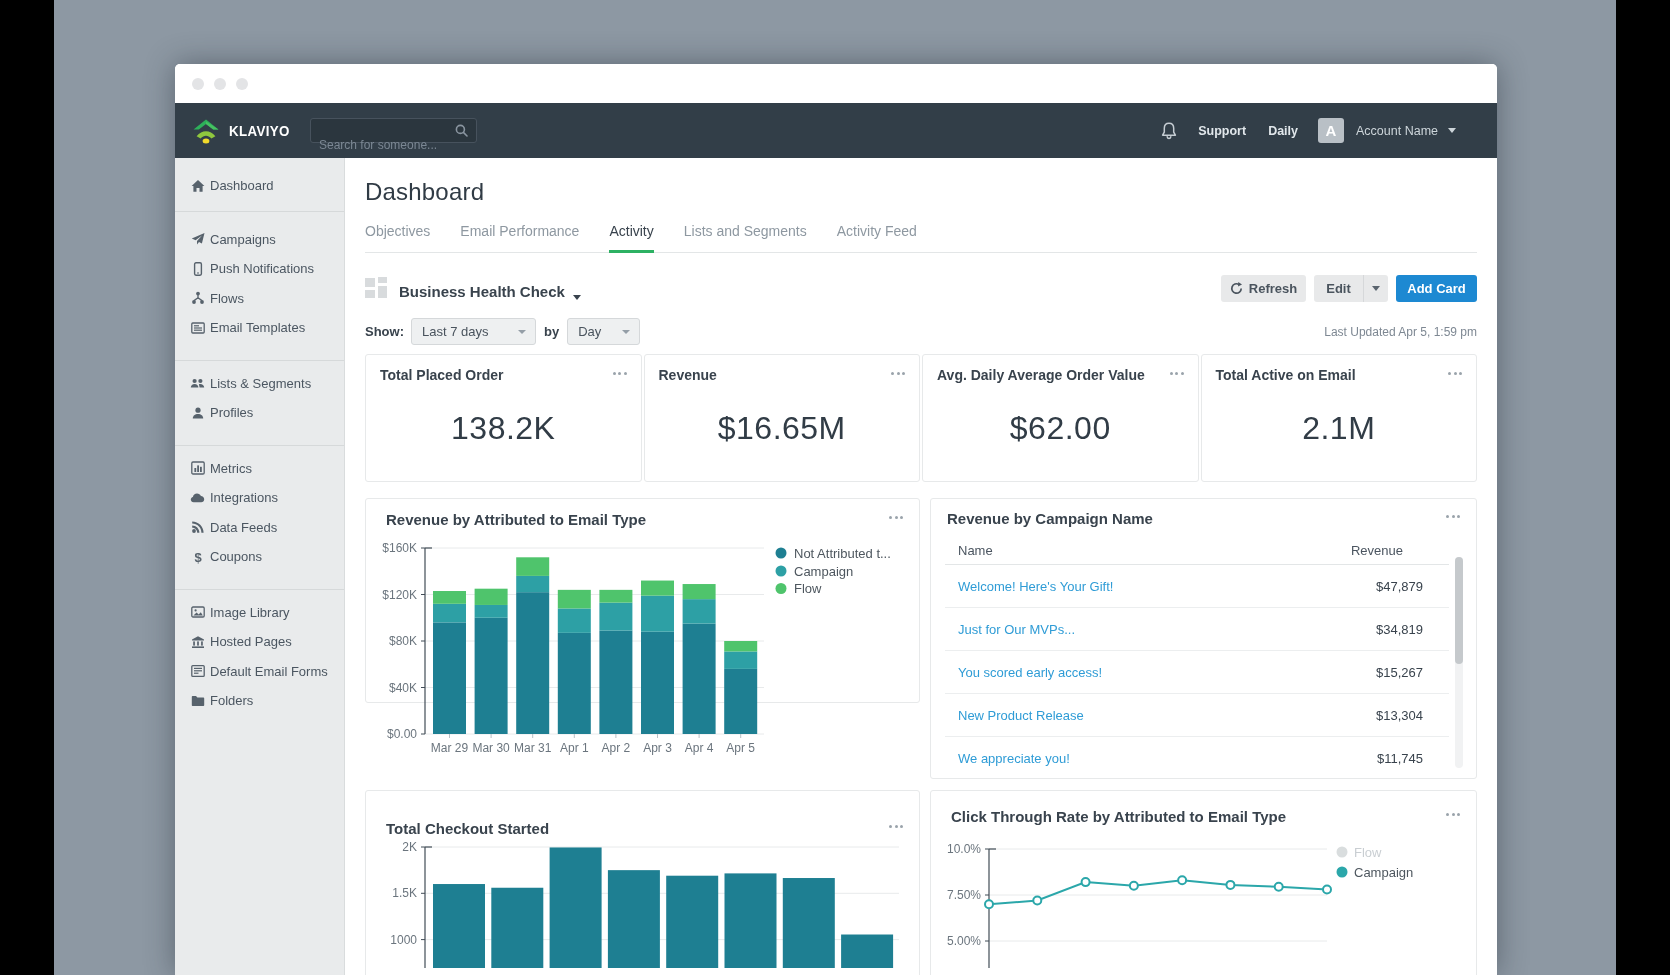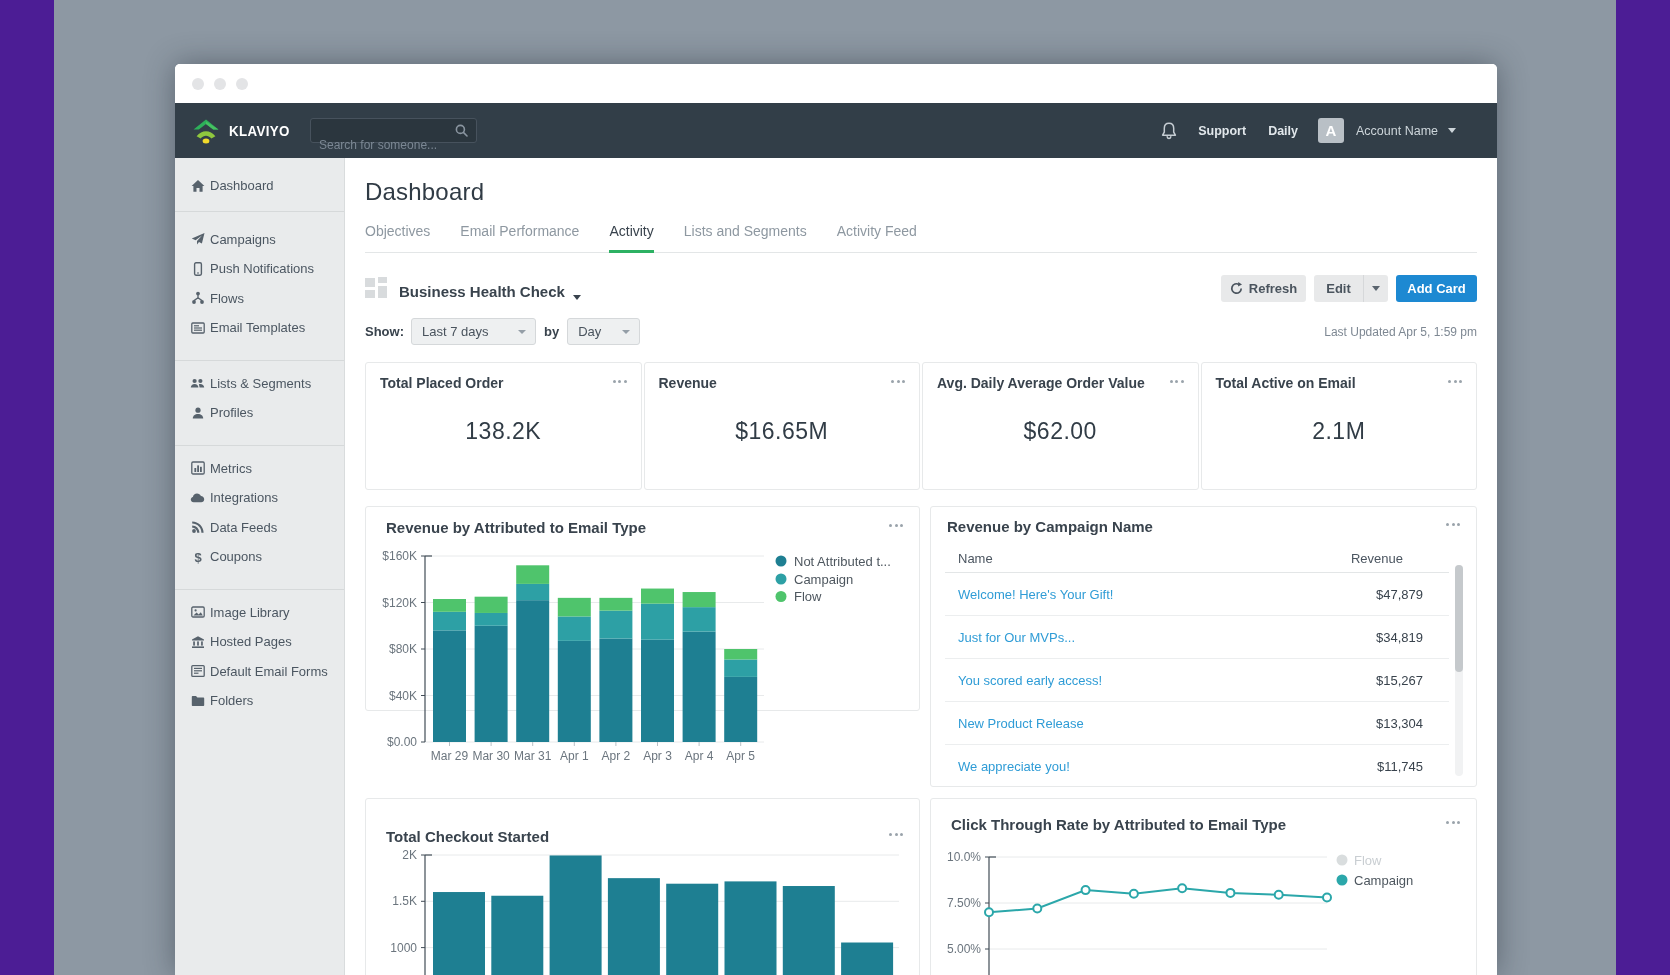--- a/index.html
+++ b/index.html
@@ -1,18 +1,18 @@
 <!DOCTYPE html>
 <html><head>
 <meta charset="utf-8">
 <style>
   * { margin:0; padding:0; box-sizing:border-box; }
   html,body { width:1670px; height:975px; overflow:hidden; background:#fff; }
   body { font-family:"Liberation Sans", sans-serif; }
-  .page { position:relative; width:1670px; height:975px; background:#4c1d95; overflow:hidden; }
+  .page { position:relative; width:1670px; height:975px; background:#000000; overflow:hidden; }
   .canvas { position:absolute; left:54px; top:0; width:1562px; height:975px; background:#8d98a3; }
 
   
   .window { position:absolute; left:175px; top:64px; width:1322px; height:911px;
             background:#fff; border-radius:5px 5px 0 0; box-shadow:0 0 30px rgba(30,40,52,.45); }
   .chrome { height:39px; background:#fff; border-radius:5px 5px 0 0; display:flex; align-items:center; padding-left:17px; }
   .chrome .dot { width:12px; height:12px; border-radius:50%; background:#e3e4e6; margin-right:10px; }
 
   
   .appbar { height:55px; background:#323e48; display:flex; align-items:center; padding:0 41px 0 17px; position:relative; }
@@ -66,28 +66,28 @@
   .show-label { font-size:13px; font-weight:bold; color:#39434d; margin-right:7px; }
   .select { position:relative; height:27px; background:#eef0f1; border:1px solid #d5d8da; border-radius:3px;
             display:flex; align-items:center; padding:0 24px 0 10px; font-size:13px; color:#49535d; cursor:pointer; }
   .select::after { content:""; position:absolute; right:9px; top:11px; width:0; height:0;
                    border-left:4px solid transparent; border-right:4px solid transparent; border-top:4.5px solid #949ea7; }
   .select.show-sel { width:125px; }
   .select.by-sel { width:73px; }
   .by-label { font-size:13px; font-weight:bold; color:#39434d; margin:0 8px; }
   .last-updated { margin-left:auto; font-size:12px; color:#7e8893; }
 
-  .stat-row { margin-top:17px; display:flex; gap:2px; }
+  .stat-row { margin-top:9px; display:flex; gap:2px; }
   .card { background:#fff; border:1px solid #e7e9ea; border-radius:3px; }
   .stat-card { flex:1; height:128px; padding:12px 14px; }
   .card-head { display:flex; align-items:flex-start; }
   .card-title { font-size:14px; font-weight:bold; color:#39434d; }
   .dots { margin-left:auto; display:flex; gap:2.5px; padding-top:5px; cursor:pointer; }
   .dots i { width:3px; height:3px; border-radius:50%; background:#9aa3ab; display:block; }
-  .stat-value { margin-top:27px; text-align:center; font-size:23px; font-weight:300; color:#313c46; letter-spacing:.5px; }
+  .stat-value { margin-top:27px; text-align:center; font-size:32px; font-weight:300; color:#313c46; letter-spacing:.5px; }
 
   .charts-row { margin-top:16px; display:flex; gap:10px; }
   .chart-card { position:relative; height:205px; }
   .chart-card .card-head { position:absolute; top:12px; left:20px; right:16px; }
   .chart-card .card-title { font-size:15px; }
   .rev-chart-card { width:555px; }
   .table-card { flex:1; position:relative; height:281px; }
   .table-card .card-head { position:absolute; top:11px; left:16px; right:16px; }
   .table-card .card-title { font-size:15px; }
   .tbl-cols { position:absolute; top:44px; left:27px; right:53px; display:flex; font-size:13px; color:#4b5560; }

